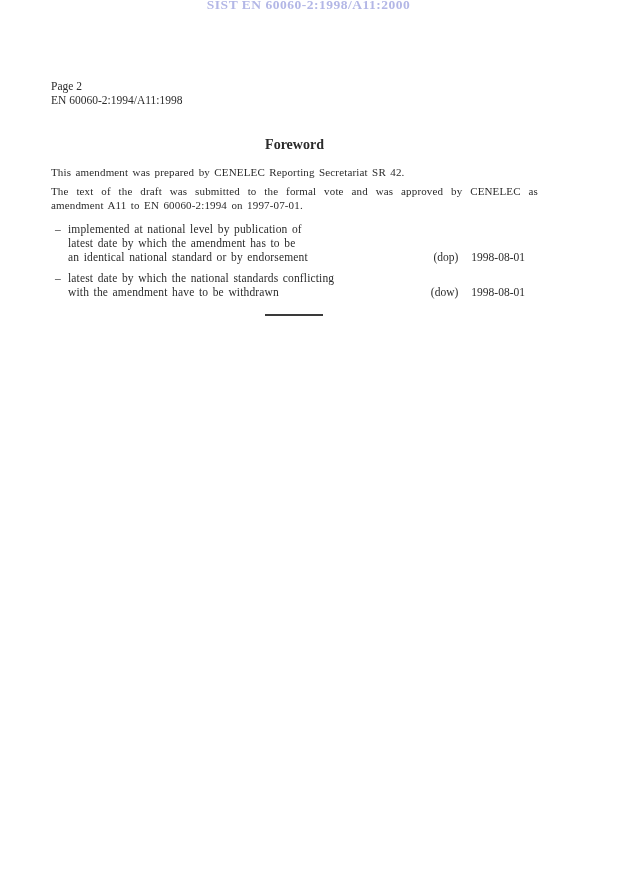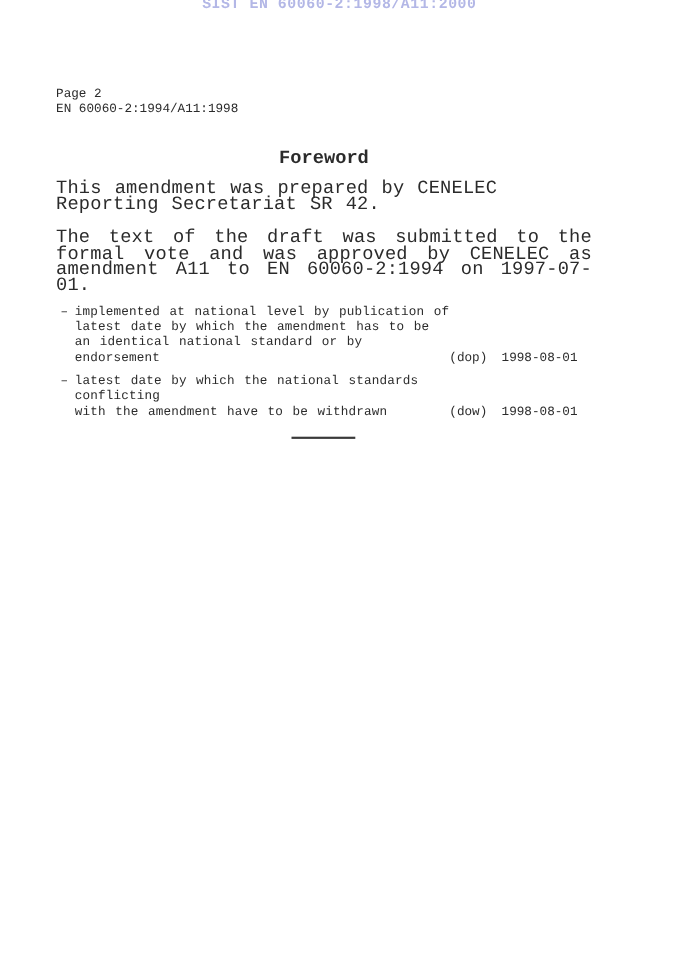--- a/index.html
+++ b/index.html
@@ -5,21 +5,21 @@
   html, body {
     margin: 0;
     padding: 0;
     background: #ffffff;
   }
   .page {
     position: relative;
     width: 617px;
     height: 877px;
     background: #ffffff;
-    font-family: Liberation Mono, monospace;
+    font-family: Liberation Serif, serif;
     color: #2b2b2b;
     overflow: hidden;
   }
   .watermark {
     position: absolute;
     top: -3px;
     left: 0;
     width: 100%;
     text-align: center;
     font-size: 13.5px;
@@ -34,32 +34,32 @@
     width: 487px;
   }
   .doc-header {
     margin-top: 79px;
     font-size: 11.5px;
     line-height: 14px;
   }
   .foreword-title {
     margin-top: 31px;
     text-align: center;
-    font-size: 17px;
+    font-size: 14px;
     font-weight: bold;
     line-height: 14px;
   }
   .para {
-    font-size: 17px;
+    font-size: 11px;
     line-height: 14.5px;
     letter-spacing: 0.15px;
     word-spacing: 1.5px;
   }
   .para-prepared { margin-top: 13px; }
-  .para-vote { margin-top: 16px; text-align: justify; }
+  .para-vote { margin-top: 4px; text-align: justify; }
   .para-dates-intro { margin-top: 14px; }
   .dates-list { margin-top: 9px; }
   .date-item {
     display: flex;
     align-items: flex-end;
     justify-content: space-between;
     margin-top: 7px;
   }
   .date-desc {
     display: flex;

